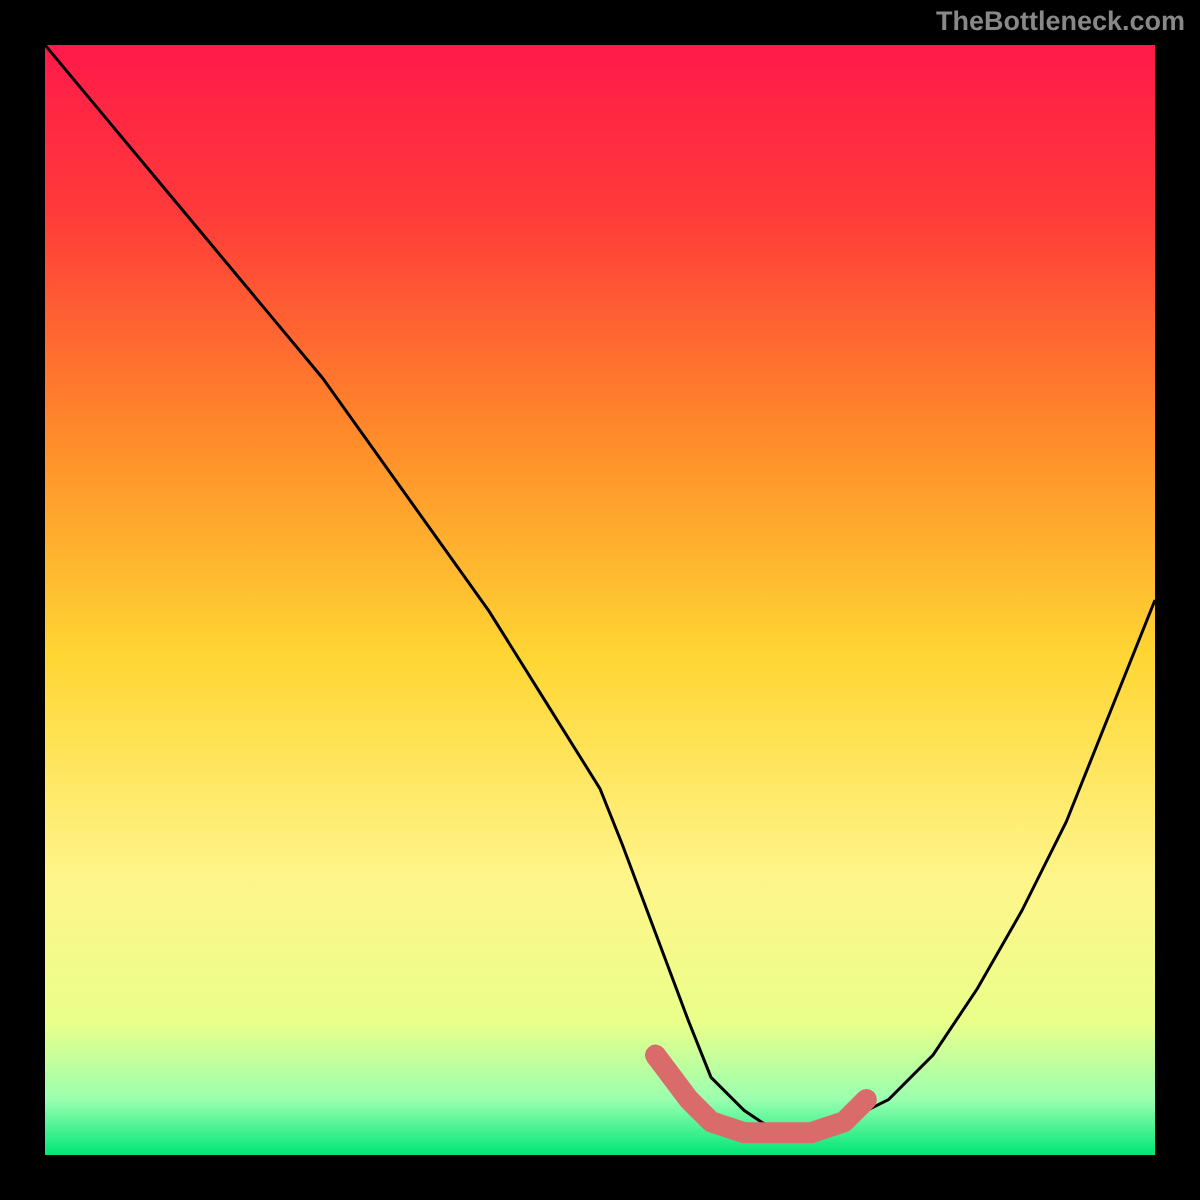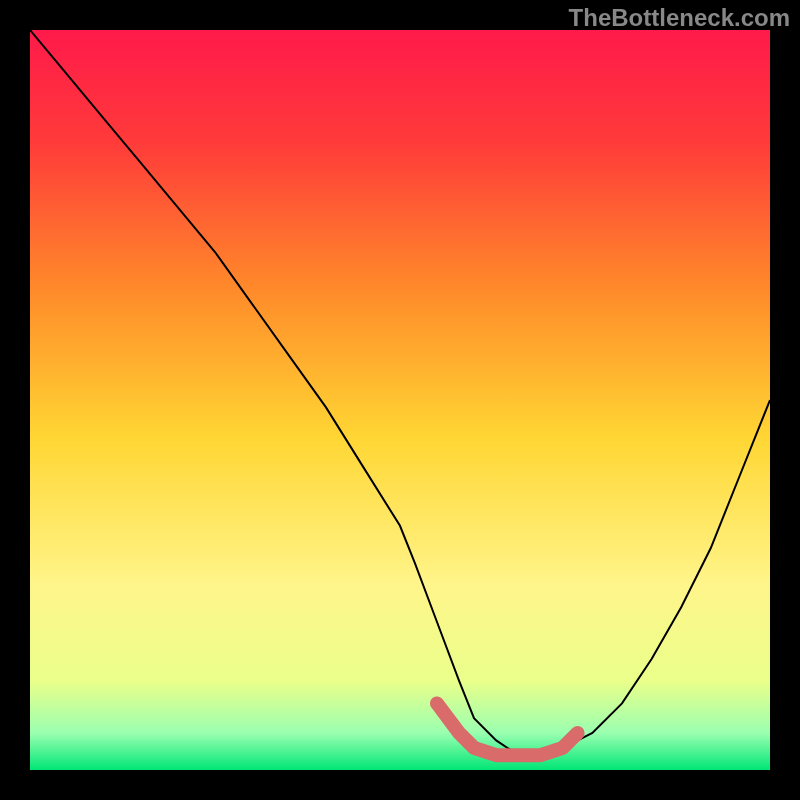--- a/index.html
+++ b/index.html
@@ -9,21 +9,21 @@
     background: #000;
     position: relative;
     font-family: Arial, sans-serif;
     overflow: hidden;
   }
   .watermark {
     position: absolute;
     top: 4px;
     right: 10px;
     color: #888;
-    font-size: 24px;
+    font-size: 18px;
     font-weight: bold;
     z-index: 10;
   }
   .frame {
     position: absolute;
     left: 30px;
     top: 30px;
     width: 740px;
     height: 740px;
     background: #000;

